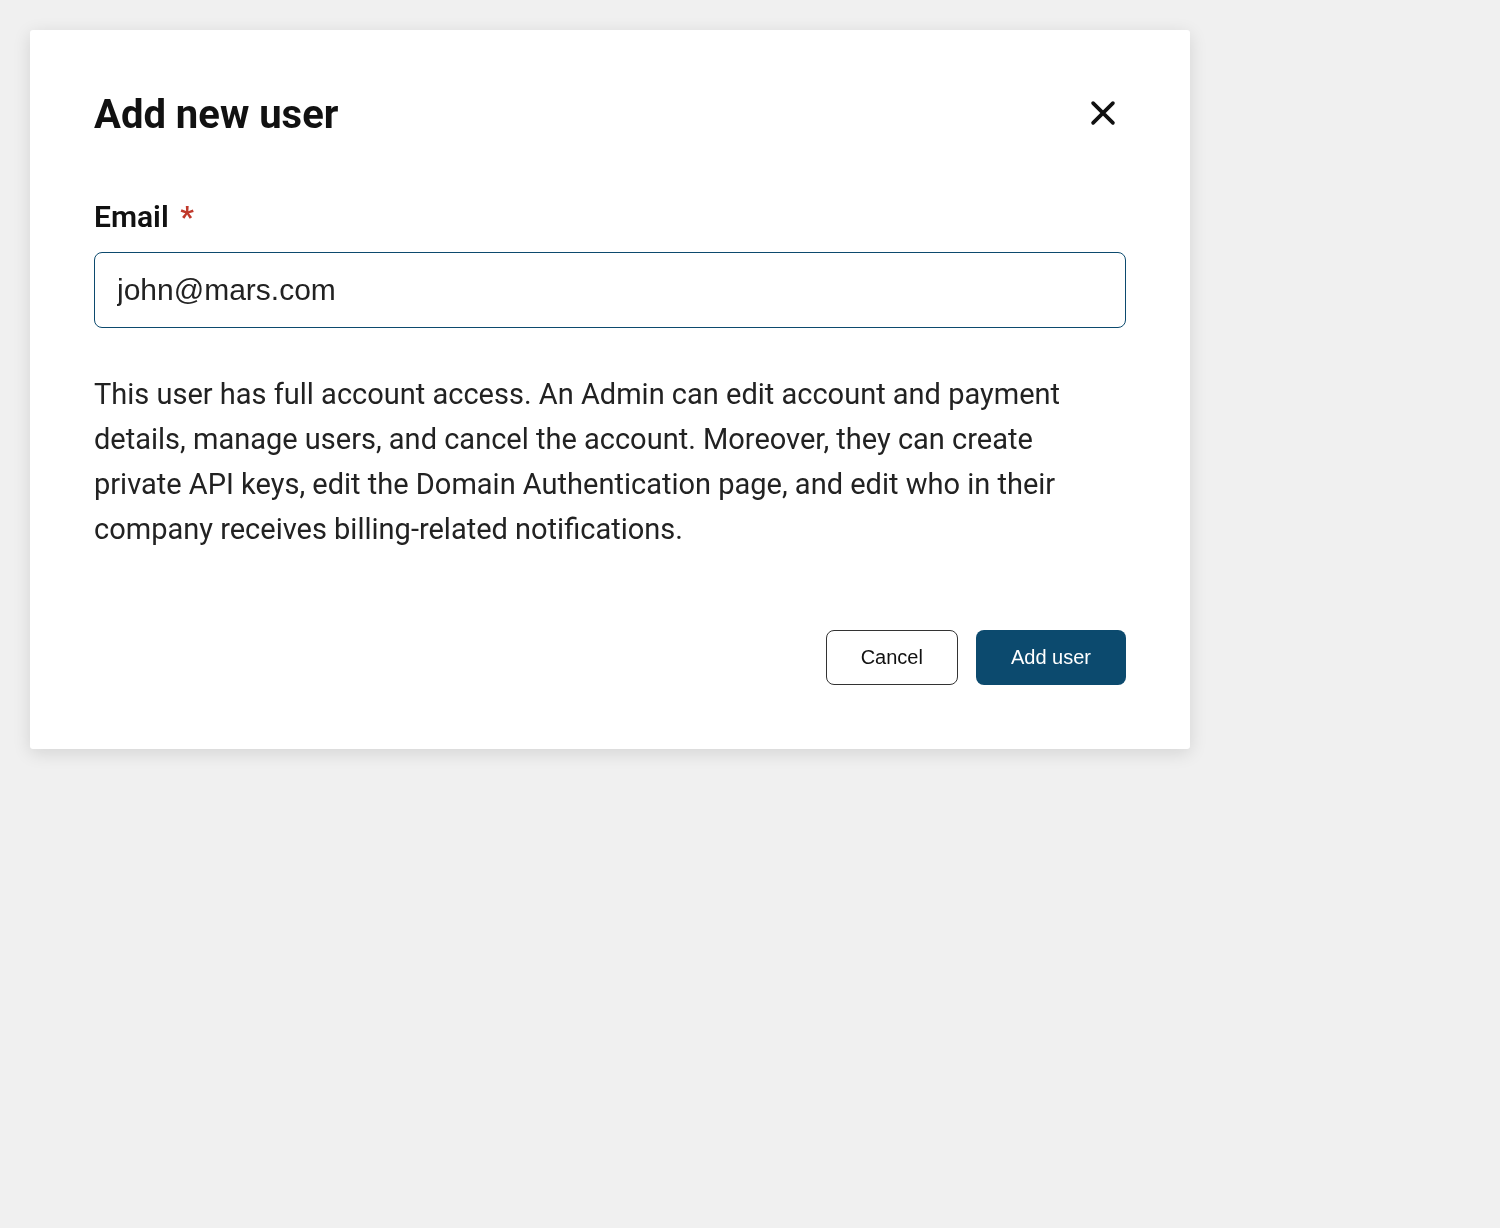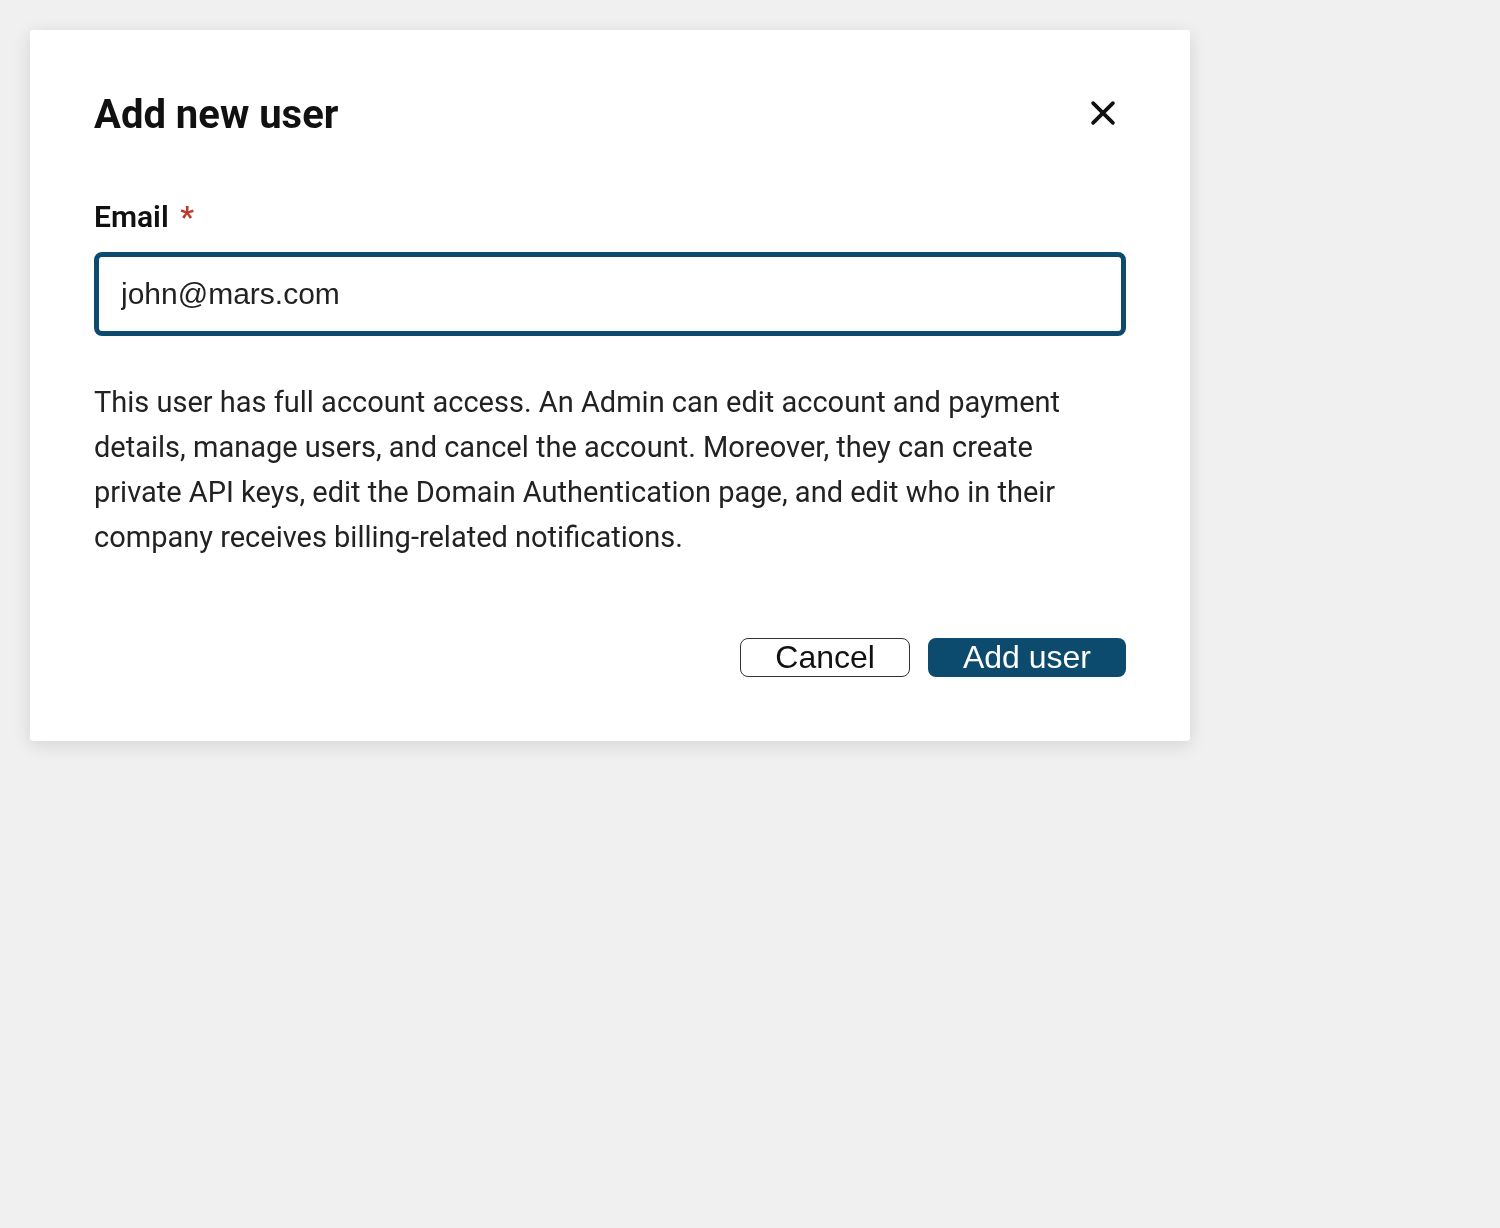--- a/index.html
+++ b/index.html
@@ -63,21 +63,21 @@
     .required {
       color: #c0392b;
       margin-left: 4px;
       font-weight: 700;
     }
     .text-input {
       width: 100%;
       font-size: 30px;
       color: #222222;
       padding: 20px 22px;
-      border: 5px solid #0c4a6e;
+      border: 1px solid #0c4a6e;
       border-radius: 8px;
       background: #ffffff;
       outline: none;
     }
     .select-wrapper {
       position: relative;
       width: 100%;
     }
     .select-box {
       width: 100%;
@@ -127,23 +127,23 @@
       stroke-width: 2.4;
       fill: none;
     }
     .footer {
       display: flex;
       justify-content: flex-end;
       gap: 18px;
       margin-top: 78px;
     }
     .btn {
-      font-size: 32px;
+      font-size: 20px;
       font-weight: 500;
-      padding: 0 34px;
+      padding: 15px 34px;
       border-radius: 8px;
       cursor: pointer;
       border: 1px solid transparent;
     }
     .btn-secondary {
       background: #ffffff;
       color: #111111;
       border: 1.5px solid #333333;
     }
     .btn-primary {

